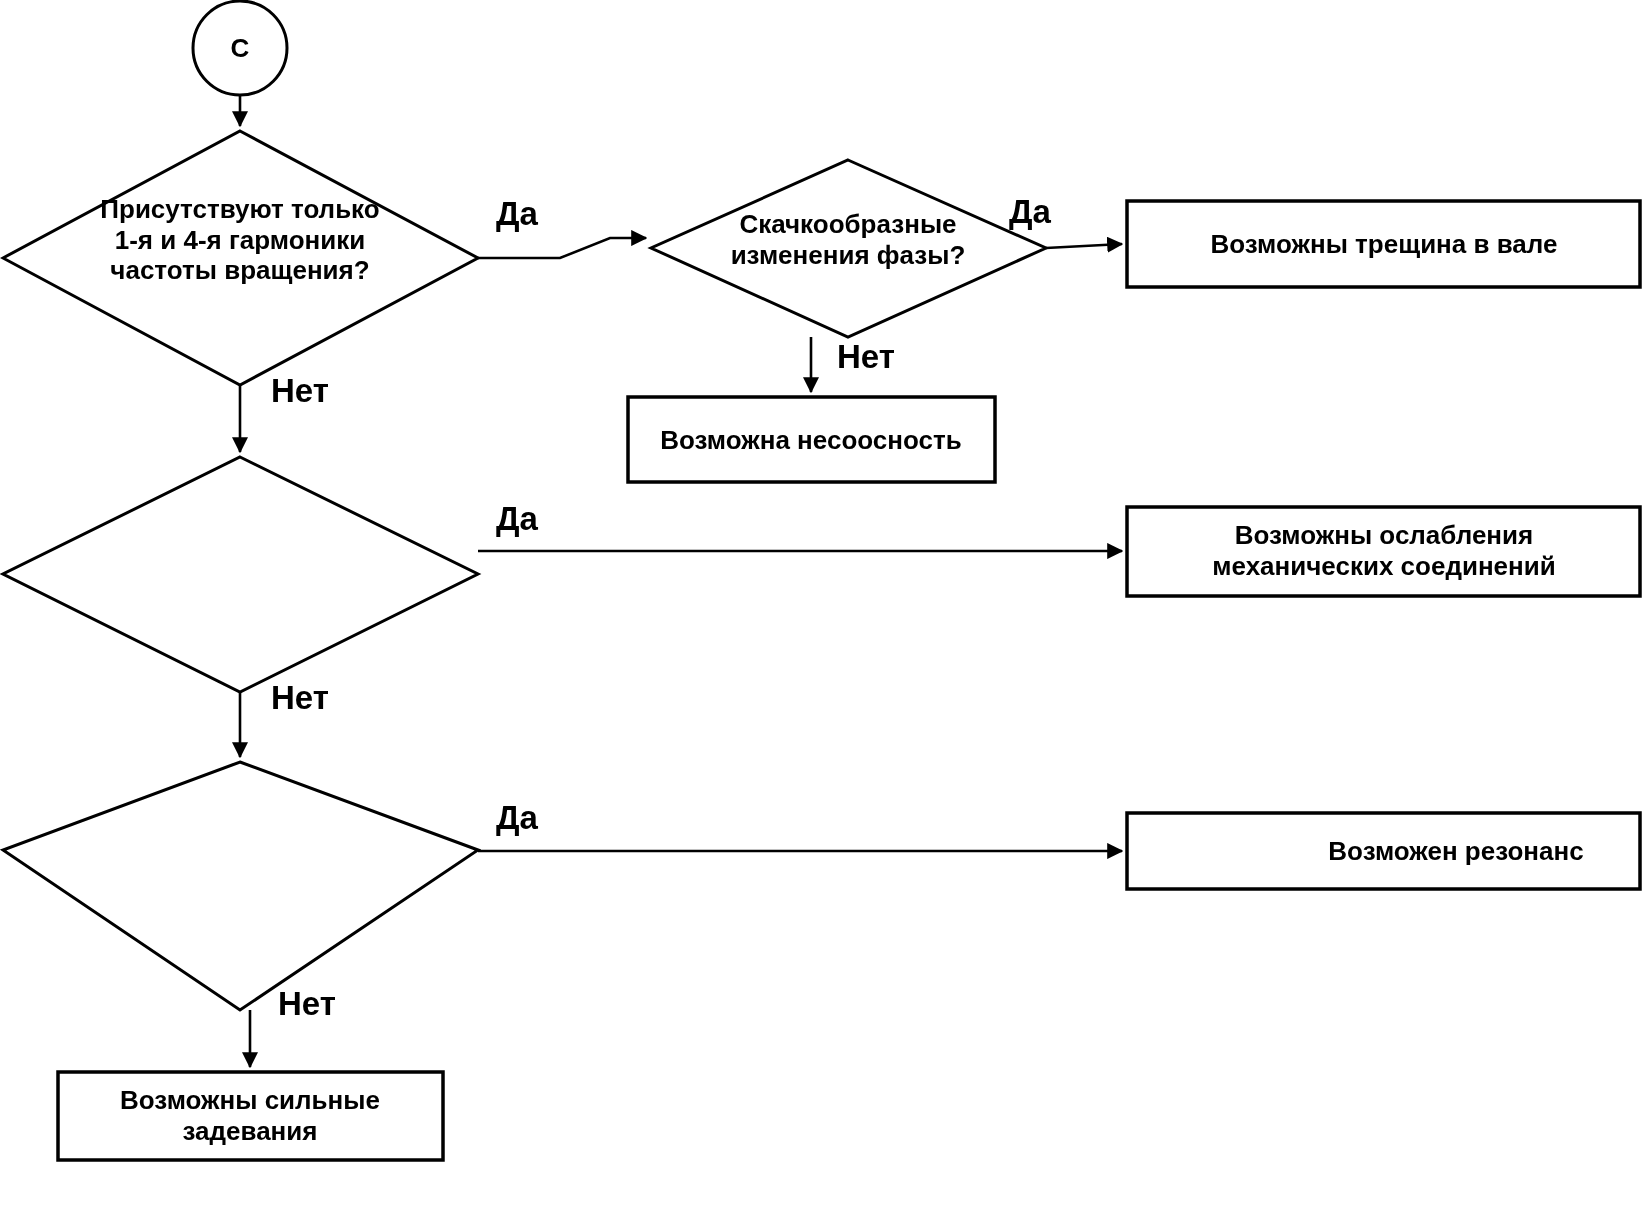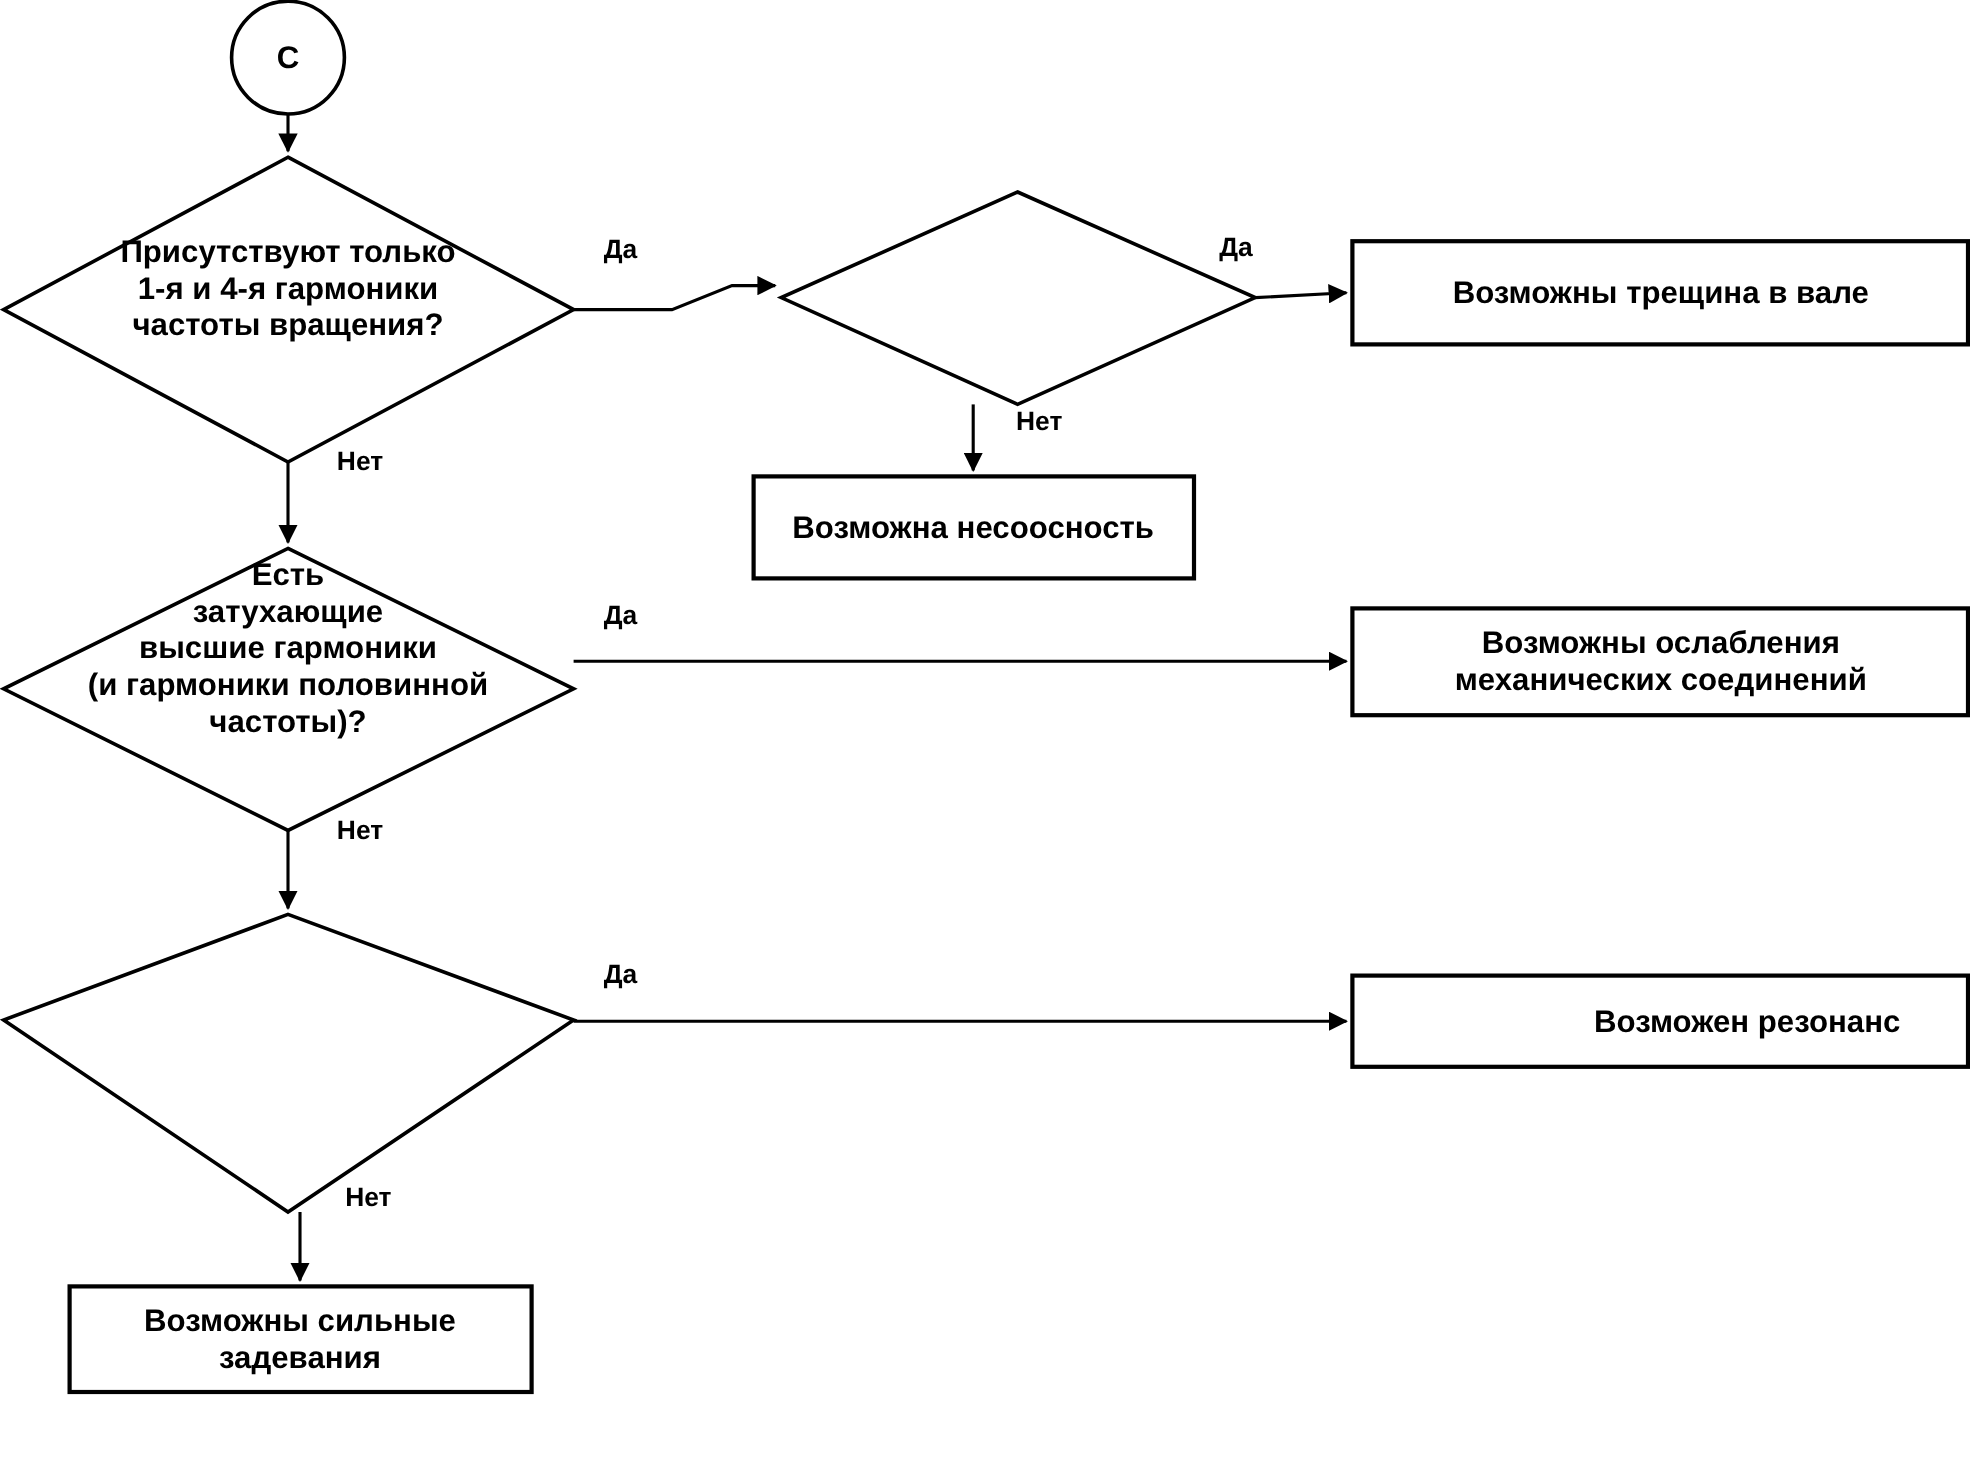--- a/index.html
+++ b/index.html
@@ -44,21 +44,21 @@
     font-weight: bold;
     text-align: center;
     line-height: 1.18;
     white-space: pre-line;
     pointer-events: none;
   }
   .node-text {
     font-size: 26px;
   }
   .edge-text {
-    font-size: 22px;
+    font-size: 33px;
   }
   .start-text {
     font-size: 26px;
   }
   .ctr {
     transform: translate(-50%, -50%);
   }
 </style>
 </head>
 <body>
@@ -111,26 +111,23 @@
 
     <path class="conn" d="M 250 1010 L 250 1067" marker-end="url(#arrow)"></path>
   </svg>
 
   <div class="lbl ctr start-text" style="left:240px; top:48px; width:90px;">C</div>
 
   <div class="lbl ctr node-text" style="left:240px; top:240px; width:330px;">Присутствуют только
 1-я и 4-я гармоники
 частоты вращения?</div>
 
+  <div class="lbl ctr node-text" style="left:848px; top:240px; width:300px;">Скачкообразные
+изменения фазы?</div>
 
-  <div class="lbl ctr node-text" style="left:240px; top:540px; width:380px;">Есть
-затухающие
-высшие гармоники
-(и гармоники половинной
-частоты)?</div>
 
 
   <div class="lbl ctr node-text" style="left:1384px; top:244px; width:500px;">Возможны трещина в вале</div>
 
   <div class="lbl ctr node-text" style="left:811px; top:440px; width:360px;">Возможна несоосность</div>
 
   <div class="lbl ctr node-text" style="left:1384px; top:551px; width:500px;">Возможны ослабления
 механических соединений</div>
 
   <div class="lbl ctr node-text" style="left:1456px; top:851px; width:500px;">Возможен резонанс</div>

